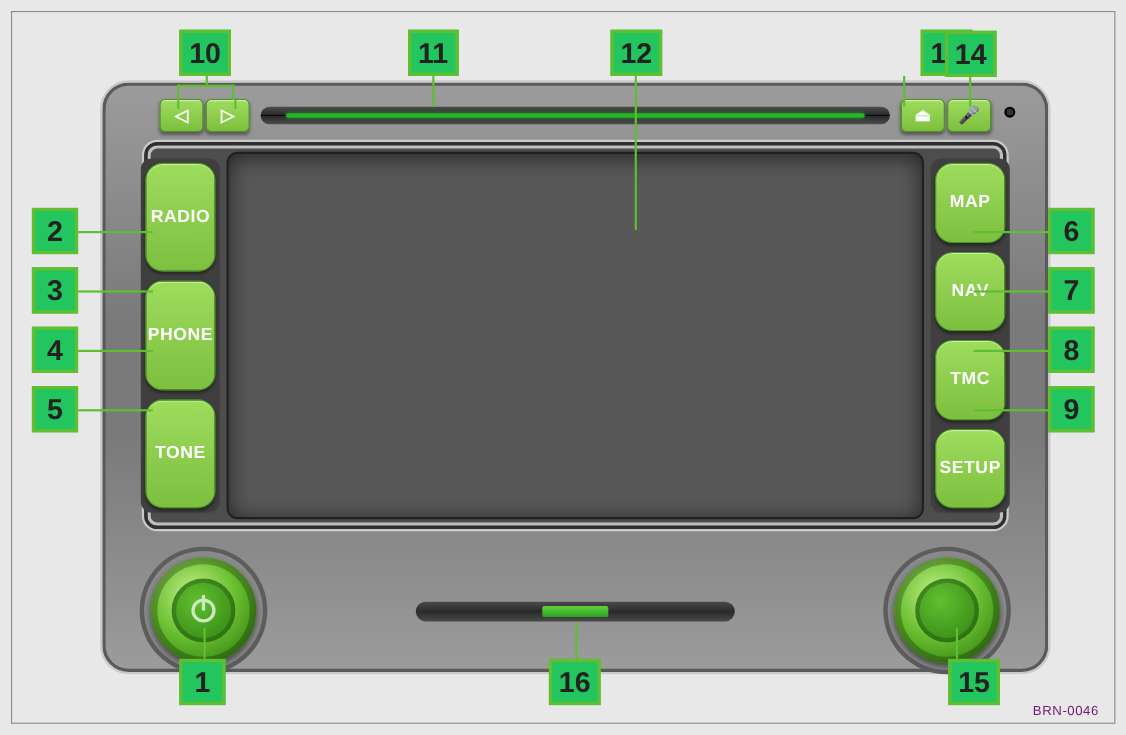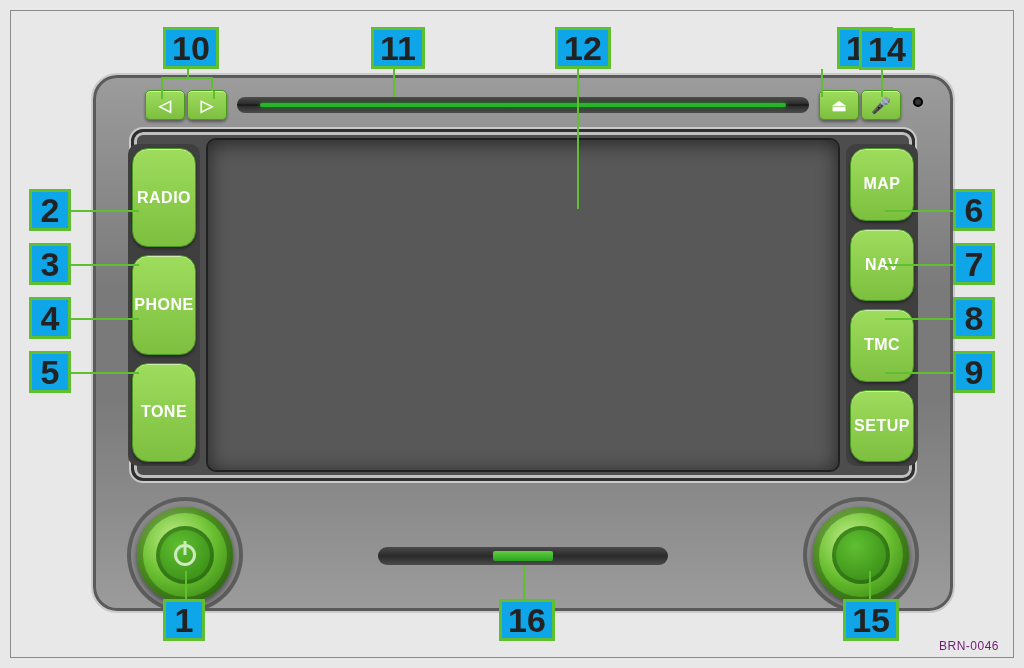--- a/index.html
+++ b/index.html
@@ -161,24 +161,24 @@
   }
 
   
   .callout {
     position:absolute;
     display:flex; flex-direction:column; align-items:center;
   }
   .callout .box {
     min-width:42px; height:42px;
     padding:0 6px;
-    background:#0ea5e9;
+    background:#22c55e;
     border:3px solid #5fbf30;
     display:flex; align-items:center; justify-content:center;
-    font-size:34px; font-weight:bold; color:#222;
+    font-size:26px; font-weight:bold; color:#222;
   }
   .lead {
     position:absolute;
     background:#5fbf30;
   }
   .lead.h { height:2px; }
   .lead.v { width:2px; }
 
   .brn {
     position:absolute; right:14px; bottom:4px;
@@ -362,21 +362,21 @@
     </div>
   <div class="lead v" style="left:174px; bottom:58px; height:28px;"></div>
 
   <div class="callout" style="left:488px; bottom:16px;">
       <div class="box">
         <span>16</span>
       </div>
     </div>
   <div class="lead v" style="left:512px; bottom:58px; height:34px;"></div>
 
-  <div class="callout" style="right:114px; bottom:16px;">
+  <div class="callout" style="right:104px; bottom:16px;">
       <div class="box">
         <span>15</span>
       </div>
     </div>
   <div class="lead v" style="right:142px; bottom:58px; height:28px;"></div>
 
   <div class="brn">BRN-0046</div>
 </div>
 
 </body></html>

